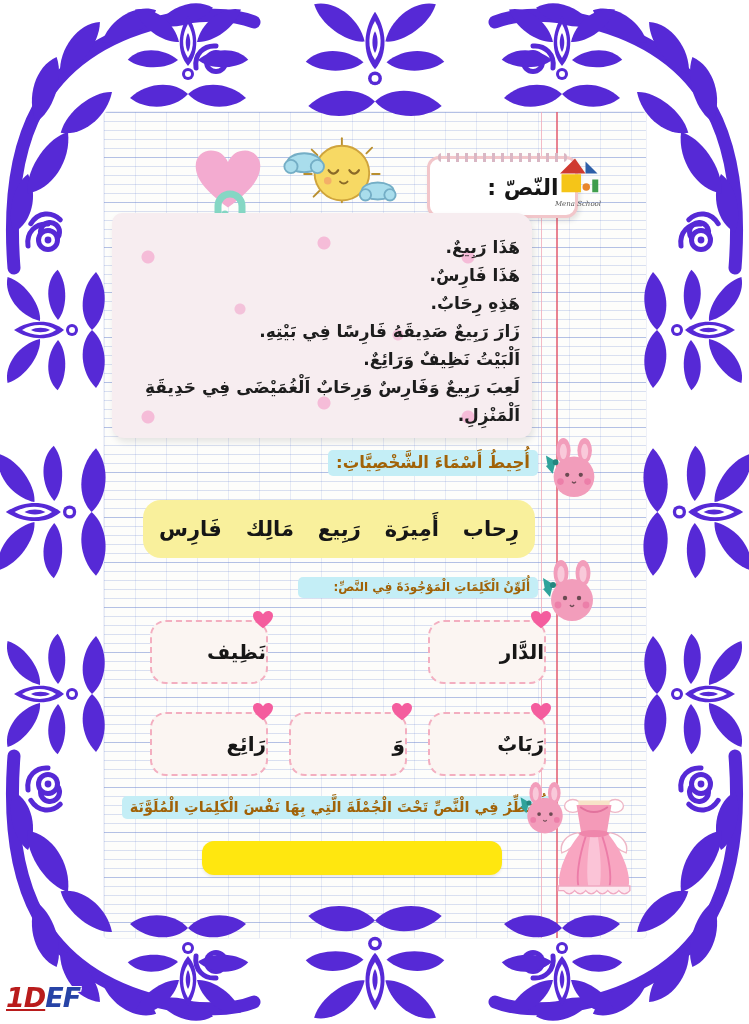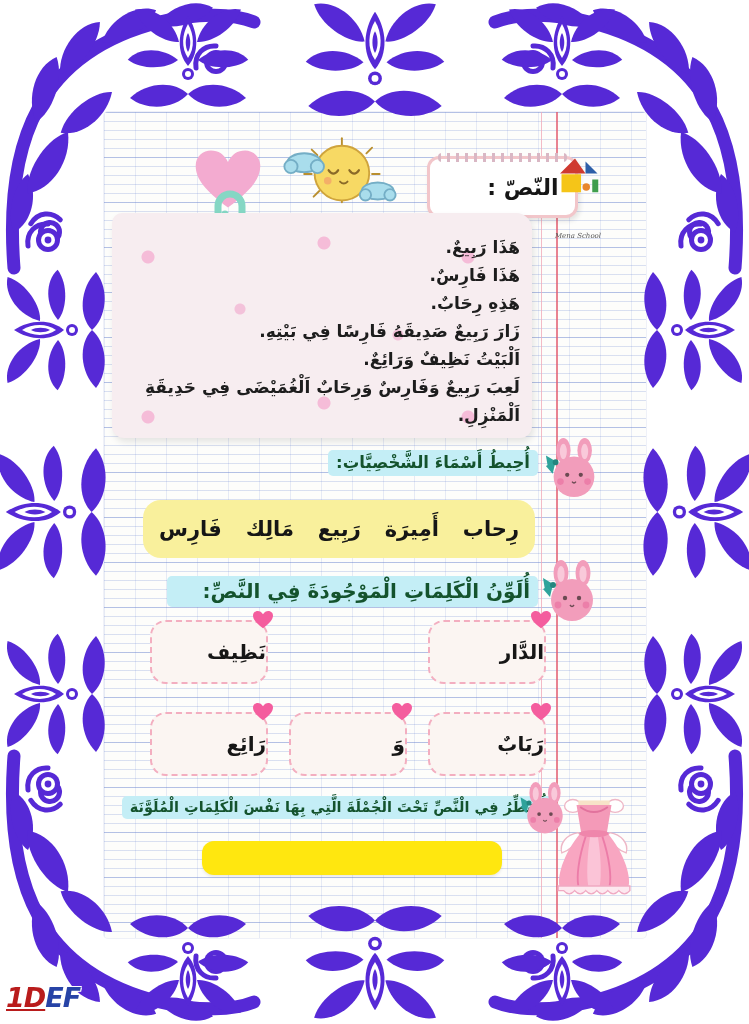--- a/index.html
+++ b/index.html
@@ -43,25 +43,25 @@
       radial-gradient(circle at 128px 96px,#f3c2da 5px,transparent 6px),
       radial-gradient(circle at 212px 30px,#f5bcd8 6px,transparent 7px),
       radial-gradient(circle at 286px 122px,#f3c2da 5px,transparent 6px);
     background-size:320px 160px;}
   .story-text{position:absolute;right:12px;left:10px;top:20px;direction:rtl;text-align:right;
     font-size:17px;line-height:28px;font-weight:bold;color:#1d1d1d;}
 
   
   .instr{direction:rtl;text-align:right;}
   .instr span{display:inline-block;background:#c4eef6;border-radius:5px;
-    padding:3px 8px 4px 8px;font-weight:bold;color:#14532d;}
+    padding:3px 8px 4px 8px;font-weight:bold;color:#a16207;}
   .instr1{left:150px;top:450px;width:388px;}
   .instr1 span{font-size:16.5px;}
   .instr2{left:150px;top:576px;width:388px;}
-  .instr2 span{font-size:20px;padding-left:36px;}
+  .instr2 span{font-size:12px;padding-left:36px;}
   .instr3{left:106px;top:796px;width:448px;}
   .instr3 span{font-size:14.5px;}
 
   
   .names-bar{left:143px;top:500px;width:392px;height:58px;background:#f9f09c;
     border-radius:18px;direction:rtl;display:flex;align-items:center;
     justify-content:space-between;padding:0 16px;box-sizing:border-box;}
   .names-bar .name{font-size:21px;font-weight:bold;color:#161616;}
 
   
@@ -74,21 +74,21 @@
   .word-box .word{font-size:20px;font-weight:bold;color:#161616;direction:rtl;}
   .corner-heart{position:absolute;top:-12px;right:-8px;width:22px;height:20px;}
 
   
   .answer-bar{left:202px;top:841px;width:300px;height:34px;background:#ffe70f;
     border-radius:12px;box-shadow:0 2px 3px rgba(0,0,0,.08);}
 
   
   .logo{left:549px;top:154px;width:58px;text-align:center;}
   .logo .logo-name{font-size:7px;font-style:italic;color:#555;
-    font-family:"DejaVu Serif", serif;margin-top:32px;}
+    font-family:"DejaVu Serif", serif;}
 
   
   .watermark{left:6px;top:982px;z-index:6;font-style:italic;font-weight:bold;
     font-size:27px;letter-spacing:-1px;
     text-shadow:1px 1px 0 #fff,-1px -1px 0 #fff,1px -1px 0 #fff,-1px 1px 0 #fff;}
   .watermark .wm-red{color:#b91c1c;text-decoration:underline;}
   .watermark .wm-blue{color:#2743a6;}
 </style>
 </head>
 <body>

